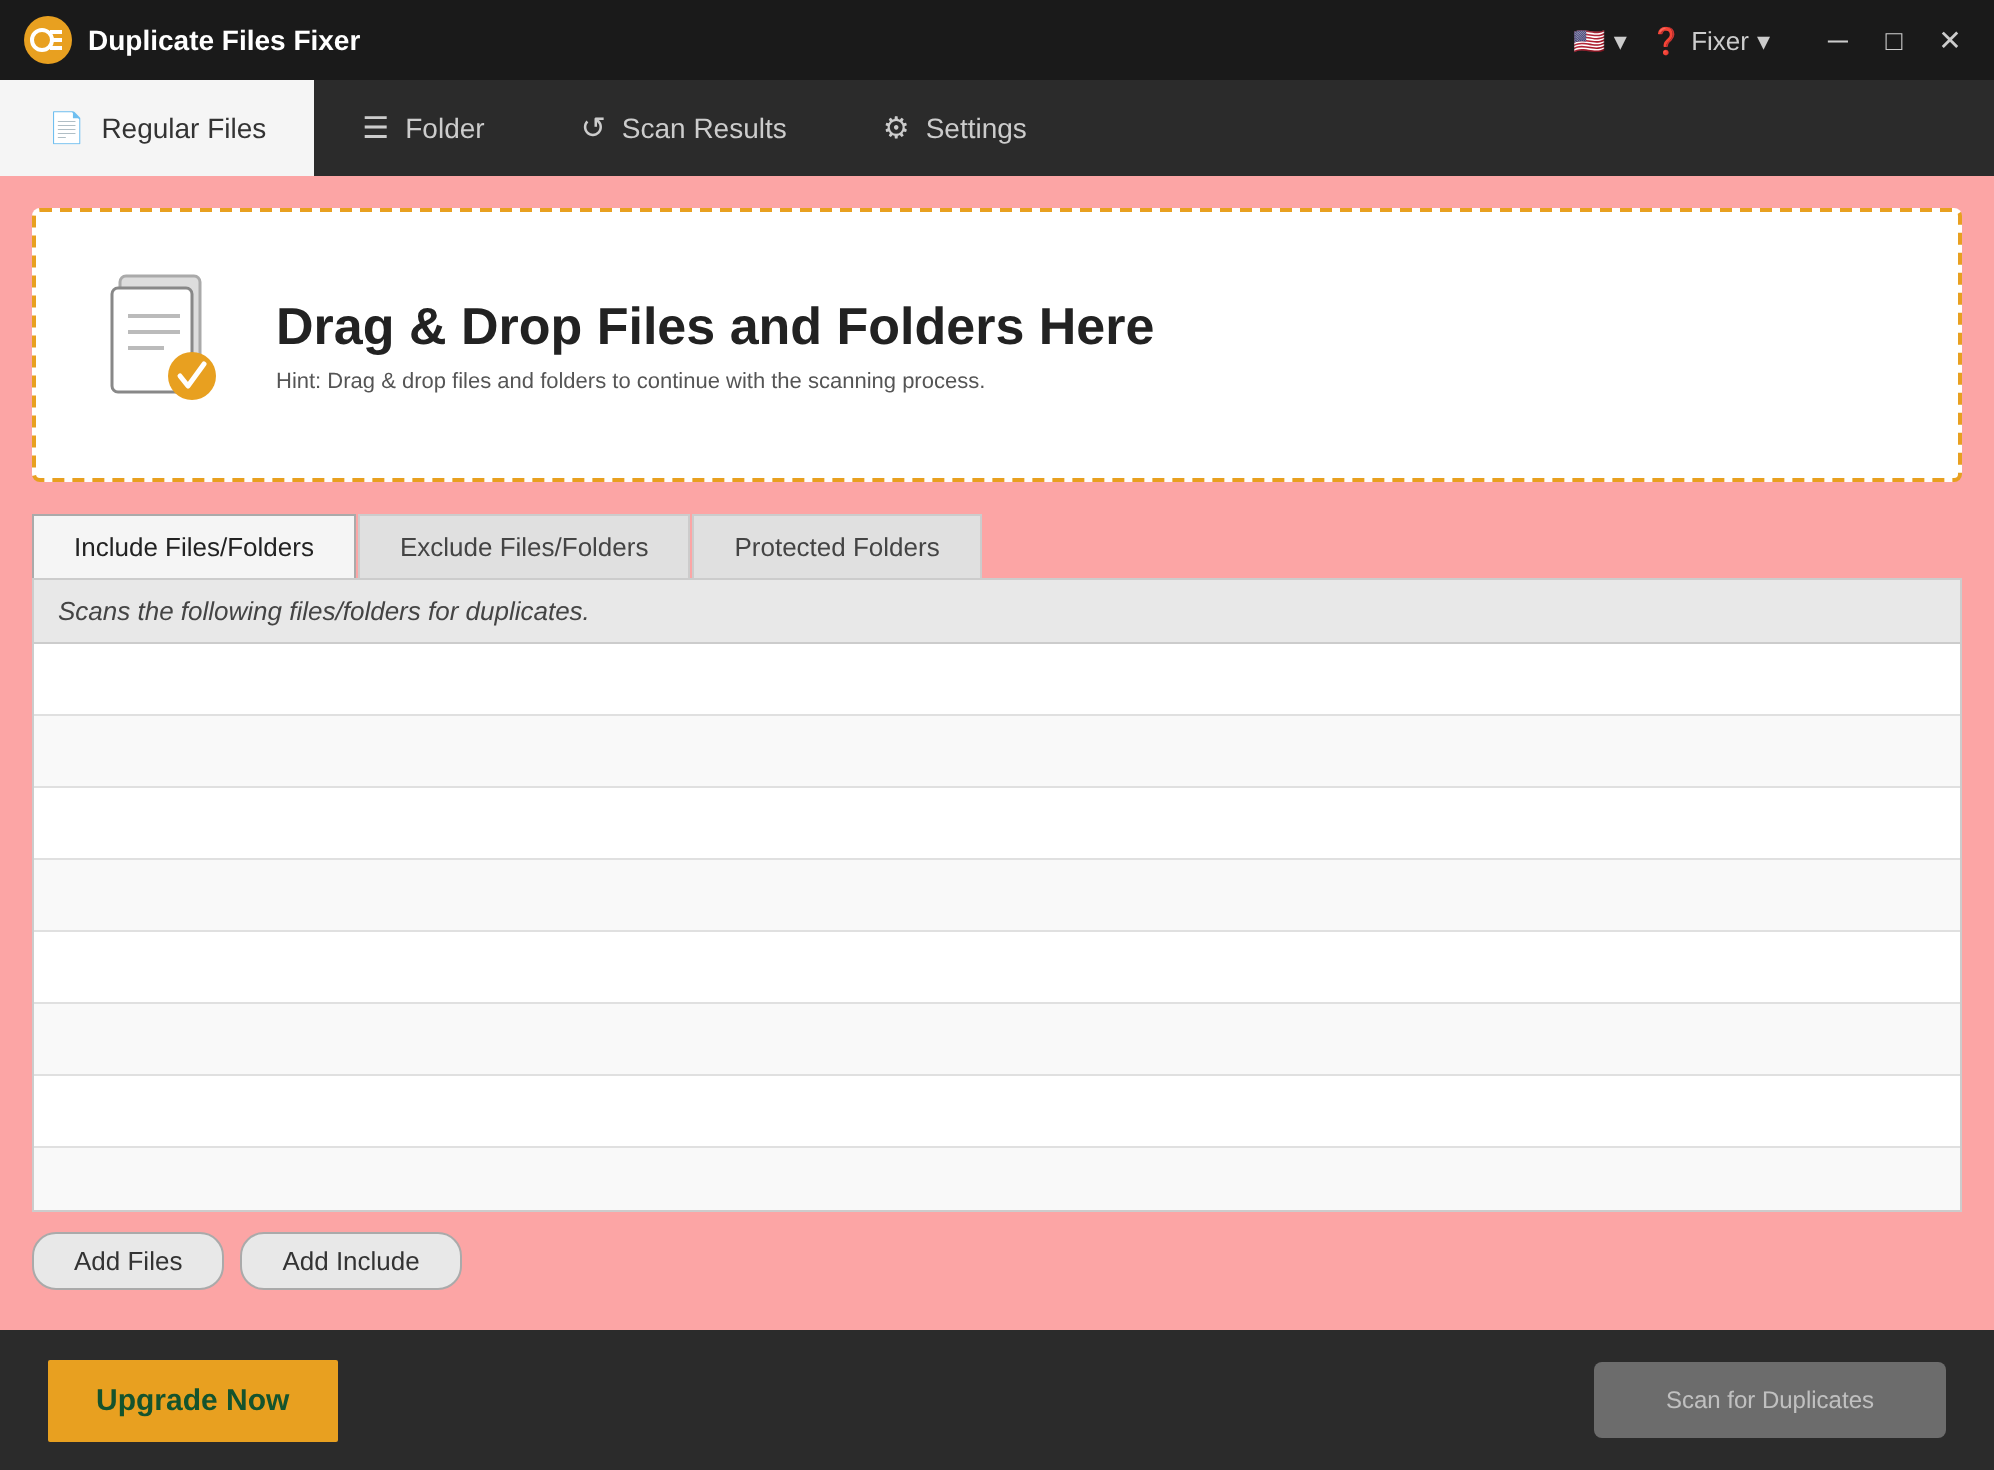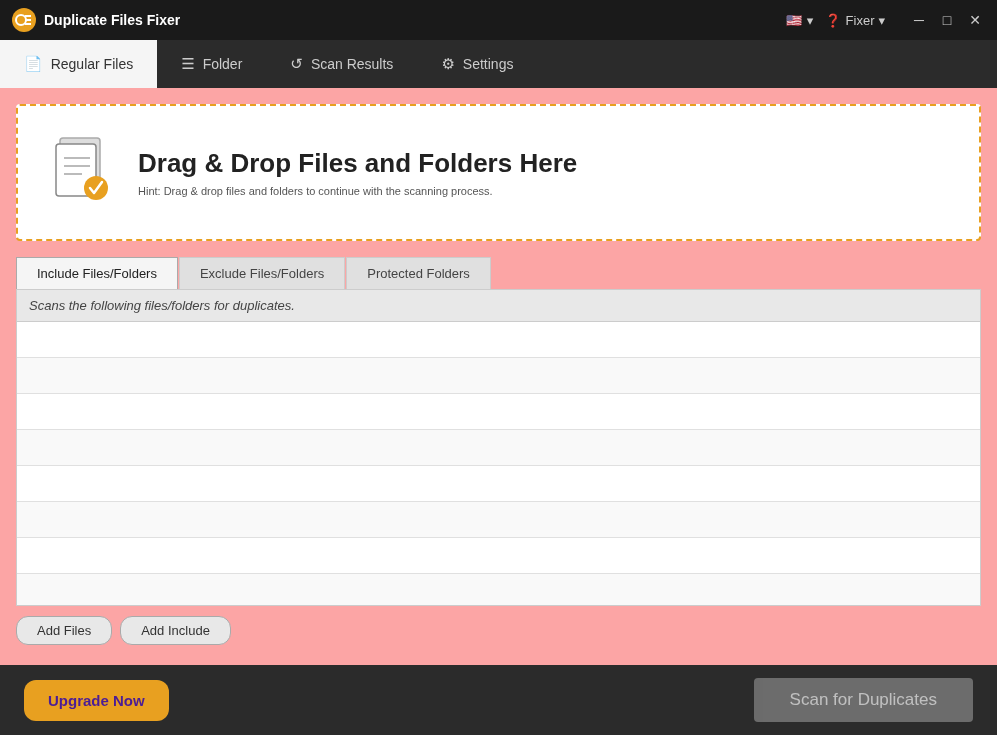--- a/index.html
+++ b/index.html
@@ -232,34 +232,34 @@
       background: #2b2b2b;
       height: 70px;
       display: flex;
       align-items: center;
       justify-content: space-between;
       padding: 0 24px;
       flex-shrink: 0;
     }
     .upgrade-btn {
       background: #e8a020;
-      color: #4c1d95;
+      color: #14532d;
       border: none;
       padding: 12px 24px;
       font-size: 15px;
       font-weight: 600;
-      border-radius: 12px;
+      border-radius: 1px;
       cursor: pointer;
     }
     .scan-btn {
       background: #888;
       color: white;
       border: none;
       padding: 12px 36px;
-      font-size: 17px;
+      font-size: 12px;
       font-weight: 500;
       border-radius: 4px;
       cursor: not-allowed;
       opacity: 0.7;
     }
   </style>
 </head>
 <body>
 
 <div class="title-bar">

